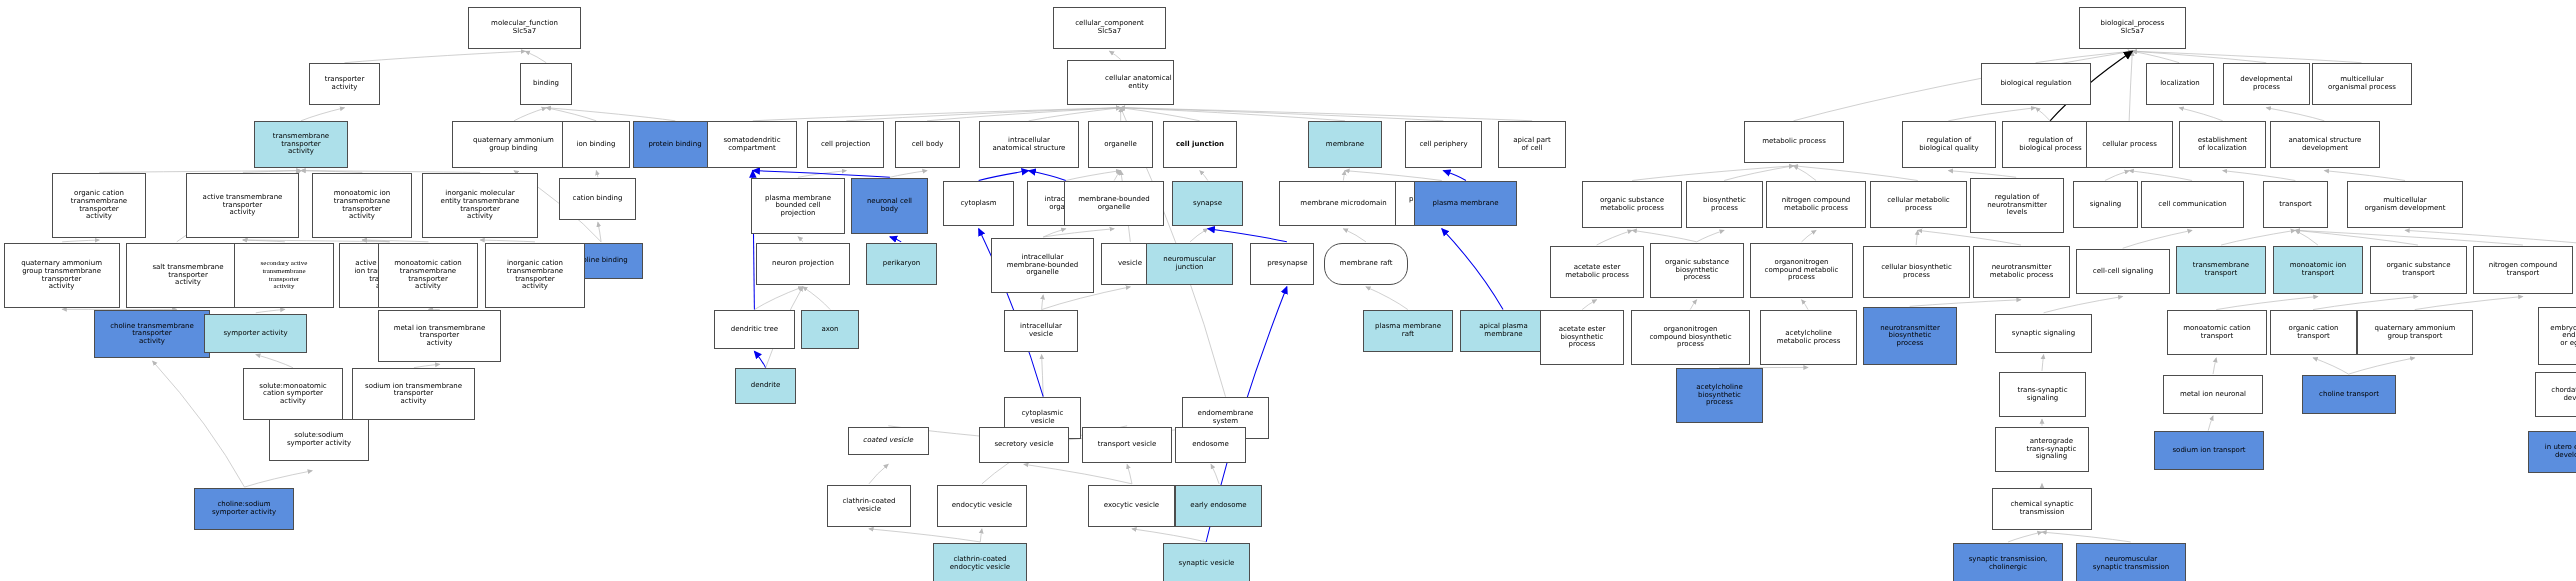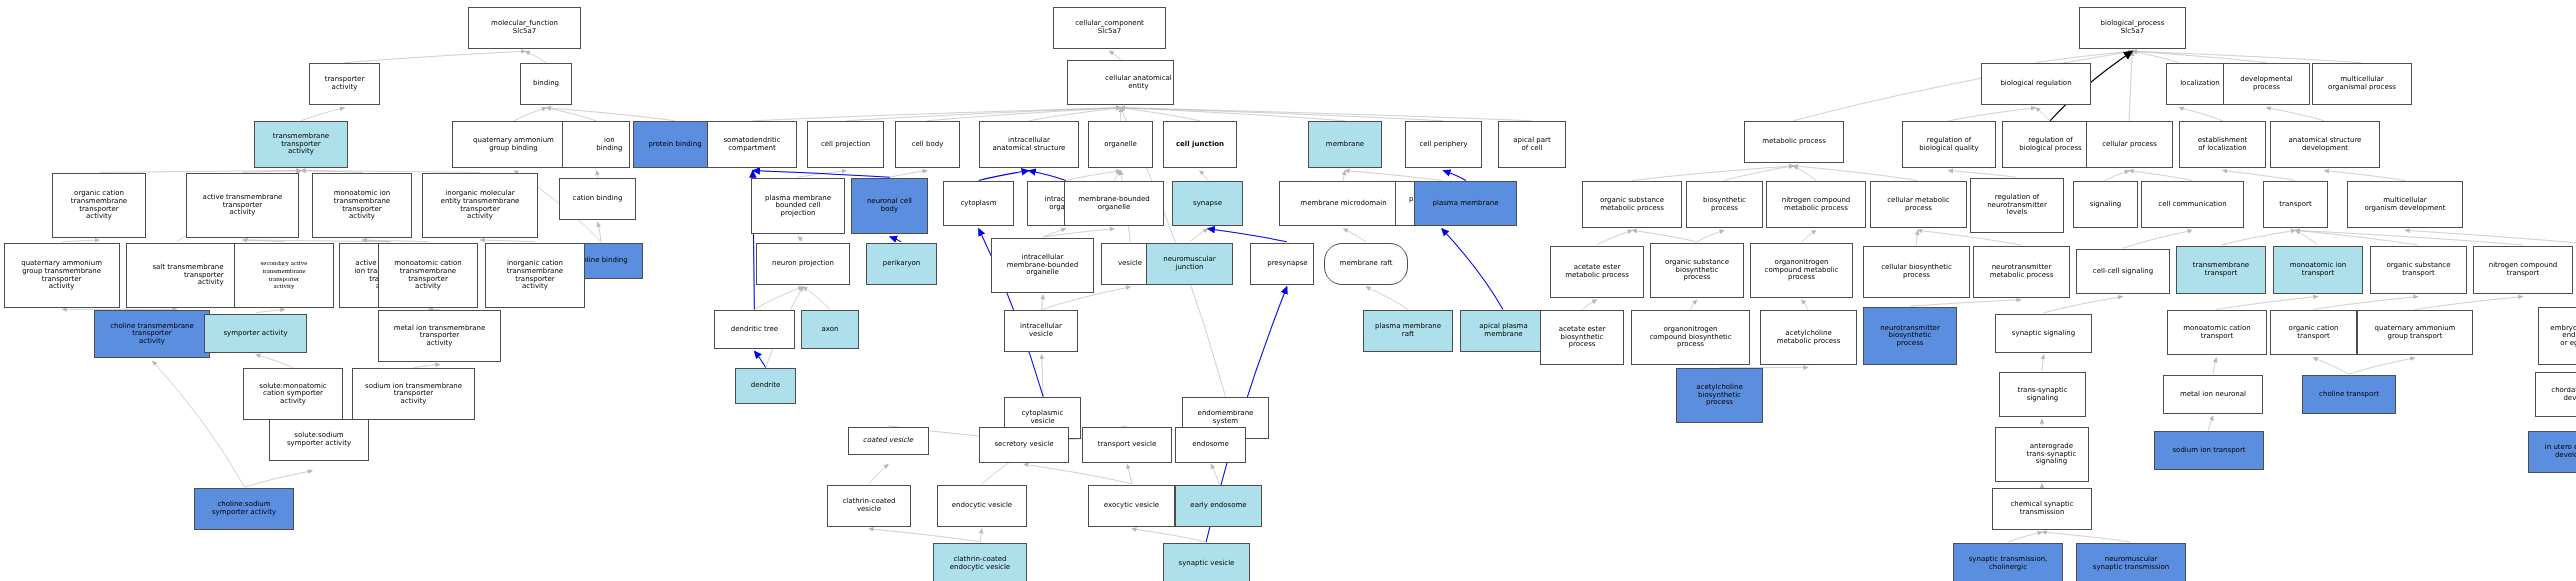--- a/index.html
+++ b/index.html
@@ -183,21 +183,21 @@
       </div>
       <div class="node lightblue" style="left: 254px; top: 121px; width: 94px; height: 47px;">
         <span>transmembrane
 transporter
 activity</span>
       </div>
       <div class="node" style="left: 452px; top: 121px; width: 123px; height: 47px;">
         <span>quaternary ammonium
 group binding</span>
       </div>
-      <div class="node" style="left: 562px; top: 121px; width: 68px; height: 47px; padding-left: 28px;">
+      <div class="node" style="left: 562px; top: 121px; width: 68px; height: 47px;">
         <span>ion binding</span>
       </div>
       <div class="node blue" style="left: 633px; top: 121px; width: 84px; height: 47px;">
         <span>protein binding</span>
       </div>
       <div class="node" style="left: 52px; top: 173px; width: 94px; height: 65px;">
         <span>organic cation
 transmembrane
 transporter
 activity</span>
@@ -224,21 +224,21 @@
       </div>
       <div class="node blue" style="left: 559px; top: 243px; width: 84px; height: 36px;">
         <span>choline binding</span>
       </div>
       <div class="node" style="left: 3.6px; top: 243px; width: 116px; height: 65px;">
         <span>quaternary ammonium
 group transmembrane
 transporter
 activity</span>
       </div>
-      <div class="node" style="left: 126px; top: 243px; width: 124px; height: 65px; text-align: right;">
+      <div class="node" style="left: 126px; top: 243px; width: 124px; height: 65px;">
         <span>salt transmembrane
 transporter
 activity</span>
       </div>
       <div class="node" style="left: 234px; top: 243px; width: 100px; height: 65px; font-family: Liberation Serif, serif;">
         <span>secondary active
 transmembrane
 transporter
 activity</span>
       </div>
@@ -447,21 +447,21 @@
       <div class="node lightblue" style="left: 1163px; top: 543px; width: 87px; height: 42px;">
         <span>synaptic vesicle</span>
       </div>
       <div class="node" style="left: 2079px; top: 6.8px; width: 107px; height: 42px;">
         <span>biological_process
 Slc5a7</span>
       </div>
       <div class="node" style="left: 1981px; top: 63px; width: 110px; height: 42px;">
         <span>biological regulation</span>
       </div>
-      <div class="node" style="left: 2146px; top: 63px; width: 68px; height: 42px; margin-left: 20px;">
+      <div class="node" style="left: 2146px; top: 63px; width: 68px; height: 42px;">
         <span>localization</span>
       </div>
       <div class="node" style="left: 2223px; top: 63px; width: 87px; height: 42px;">
         <span>developmental
 process</span>
       </div>
       <div class="node" style="left: 2312px; top: 63px; width: 100px; height: 42px;">
         <span>multicellular
 organismal process</span>
       </div>
@@ -613,21 +613,21 @@
       <div class="node" style="left: 2163px; top: 375px; width: 100px; height: 39px;">
         <span>metal ion neuronal</span>
       </div>
       <div class="node blue" style="left: 2302px; top: 375px; width: 94px; height: 39px;">
         <span>choline transport</span>
       </div>
       <div class="node" style="left: 2535px; top: 372px; width: 103px; height: 45px;">
         <span>chordate embryonic
 development</span>
       </div>
-      <div class="node" style="left: 1995px; top: 427px; width: 94px; height: 55px; padding-left: 20px;">
+      <div class="node" style="left: 1995px; top: 427px; width: 94px; height: 45px; padding-left: 20px;">
         <span>anterograde
 trans-synaptic
 signaling</span>
       </div>
       <div class="node blue" style="left: 2154px; top: 431px; width: 110px; height: 39px;">
         <span>sodium ion transport</span>
       </div>
       <div class="node blue" style="left: 2528px; top: 431px; width: 100px; height: 42px;">
         <span>in utero embryonic
 development</span>

